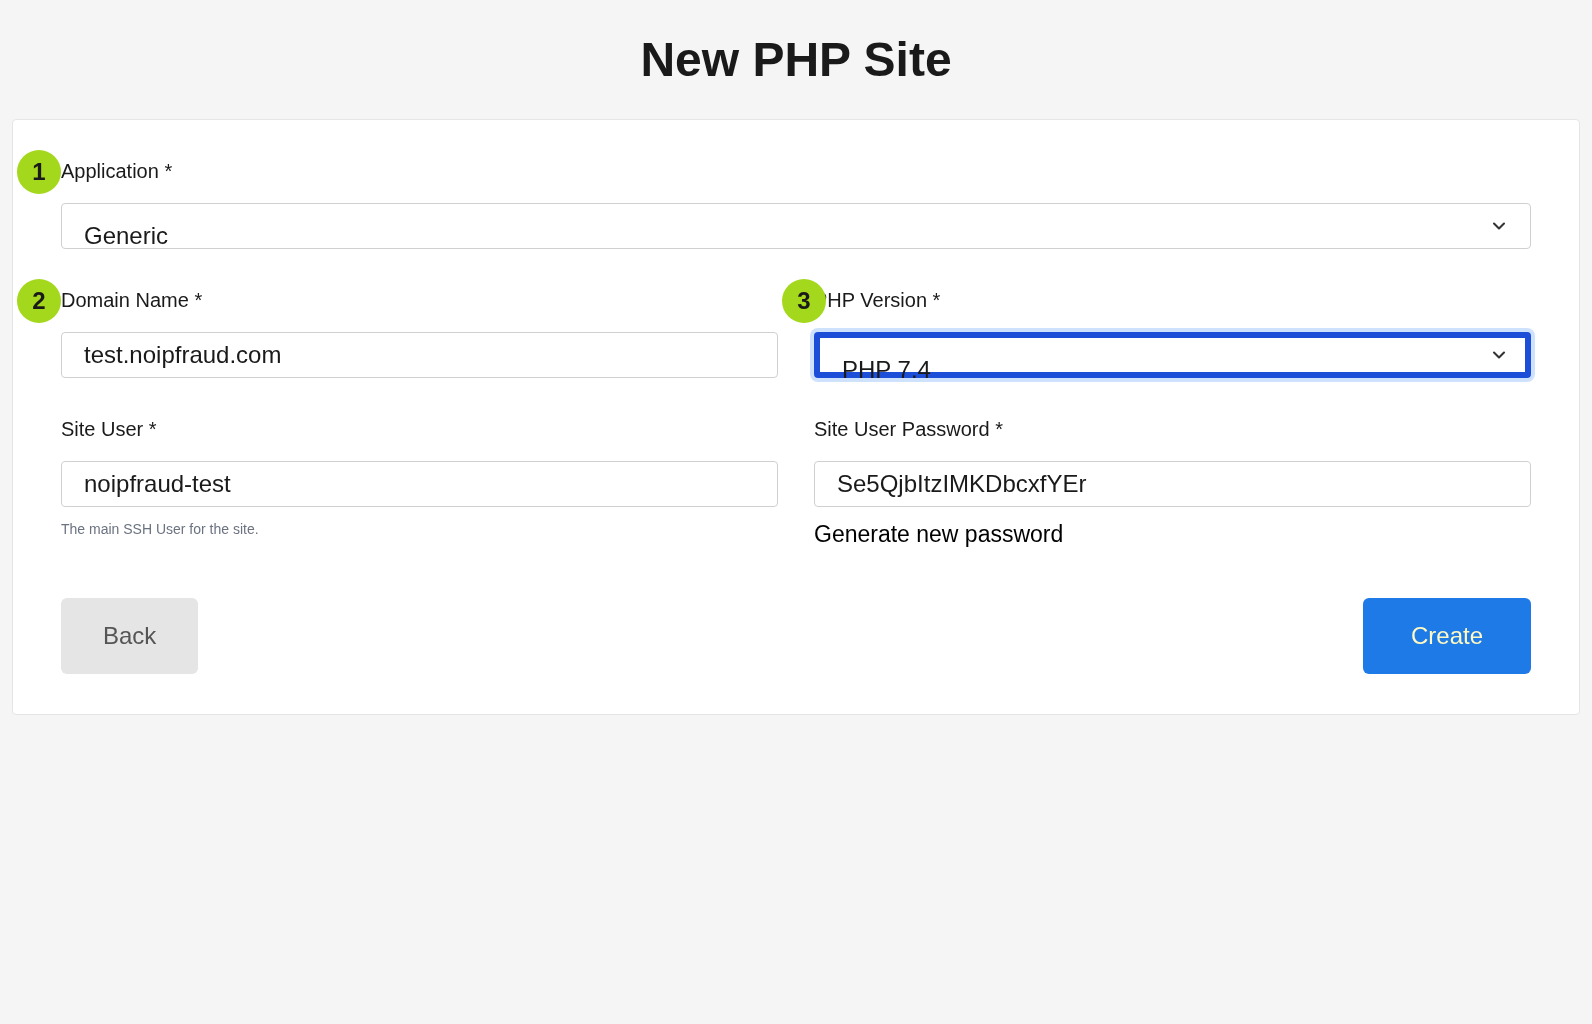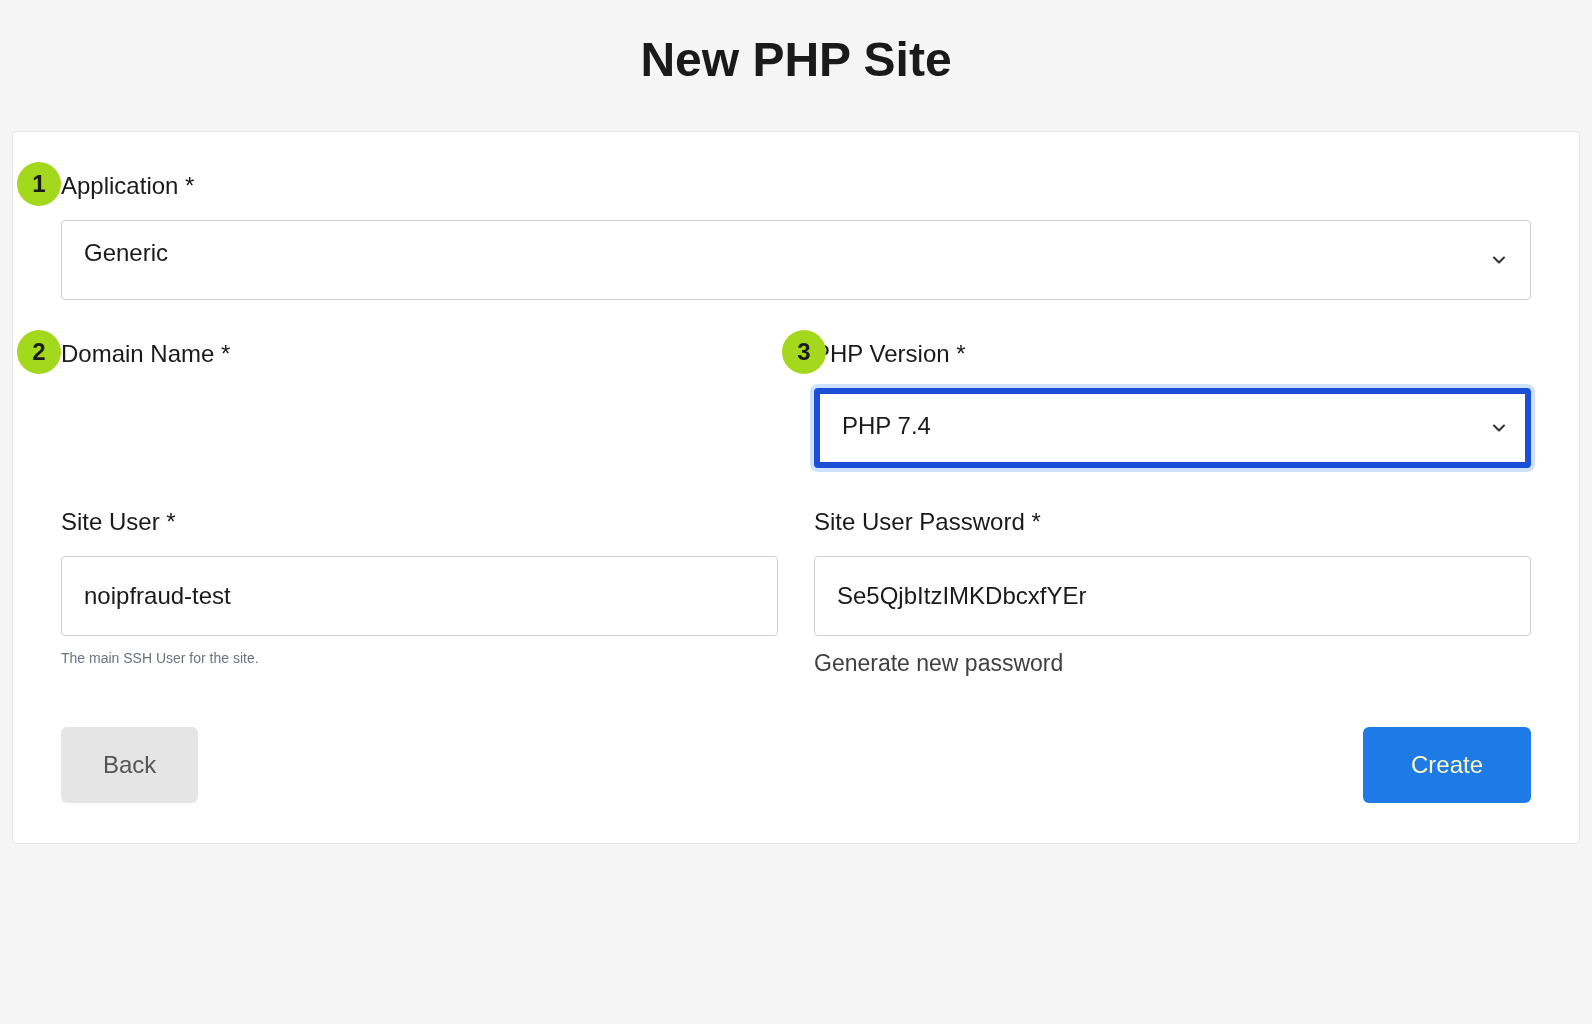--- a/index.html
+++ b/index.html
@@ -10,21 +10,21 @@
     body {
       font-family: -apple-system, BlinkMacSystemFont, "Segoe UI", Helvetica, Arial, sans-serif;
       background: #f5f5f5;
       padding: 12px;
     }
     .page-title {
       text-align: center;
       font-size: 48px;
       font-weight: 700;
       color: #1a1a1a;
-      margin: 20px 0 44px;
+      margin: 20px 0 32px;
     }
     .card {
       background: #fff;
       border: 1px solid #e5e5e5;
       border-radius: 4px;
       padding: 40px 48px 40px 48px;
       position: relative;
     }
     .form-row {
       display: flex;
@@ -35,21 +35,21 @@
       position: relative;
     }
     .form-group.full {
       width: 100%;
     }
     .form-group.half {
       flex: 1;
     }
     .form-label {
       display: block;
-      font-size: 24px;
+      font-size: 20px;
       color: #1a1a1a;
       margin-bottom: 20px;
       font-weight: 400;
     }
     .badge {
       position: absolute;
       width: 44px;
       height: 44px;
       background: #a4d81c;
       border-radius: 50%;
@@ -61,21 +61,21 @@
       color: #1a1a1a;
       z-index: 2;
       top: -10px;
       left: -44px;
     }
     .badge.b1 { top: -10px; left: -44px; }
     .badge.b2 { top: -10px; left: -44px; }
     .badge.b3 { top: -10px; left: -32px; }
     .input, .select {
       width: 100%;
-      height: 80px;
+      height: 46px;
       border: 1px solid #d0d0d0;
       border-radius: 4px;
       font-size: 24px;
       padding: 0 22px;
       color: #1a1a1a;
       background: #fff;
       outline: none;
     }
     .select {
       appearance: none;
@@ -97,21 +97,21 @@
       border: 6px solid #1d4ed8;
       box-shadow: 0 0 0 4px rgba(158,197,254,0.5);
     }
     .help-text {
       font-size: 14px;
       color: #6b7280;
       margin-top: 14px;
     }
     .link-text {
       font-size: 23px;
-      color: #404040;
+      color: #000000;
       margin-top: 14px;
       cursor: pointer;
       display: inline-block;
     }
     .button-row {
       display: flex;
       justify-content: space-between;
       align-items: center;
       margin-top: 10px;
     }
@@ -156,20 +156,21 @@
             <polyline points="6 9 12 15 18 9"></polyline>
           </svg>
       </span>
     </div>
   </div>
 
   <div class="form-row">
     <div class="form-group half">
       <div class="badge b2">2</div>
       <label class="form-label">Domain Name *</label>
+      <input type="text" class="input" value="test.noipfraud.com" style="">
     </div>
     <div class="form-group half">
       <div class="badge b3">3</div>
       <label class="form-label">PHP Version *</label>
       <div class="select-wrap">
         <div class="select focused" style="line-height:64px;">PHP 7.4</div>
         <span class="chevron">
           <svg viewBox="0 0 24 24" fill="none" stroke="#333" stroke-width="2.5" stroke-linecap="round" stroke-linejoin="round">
               <polyline points="6 9 12 15 18 9"></polyline>
             </svg>

